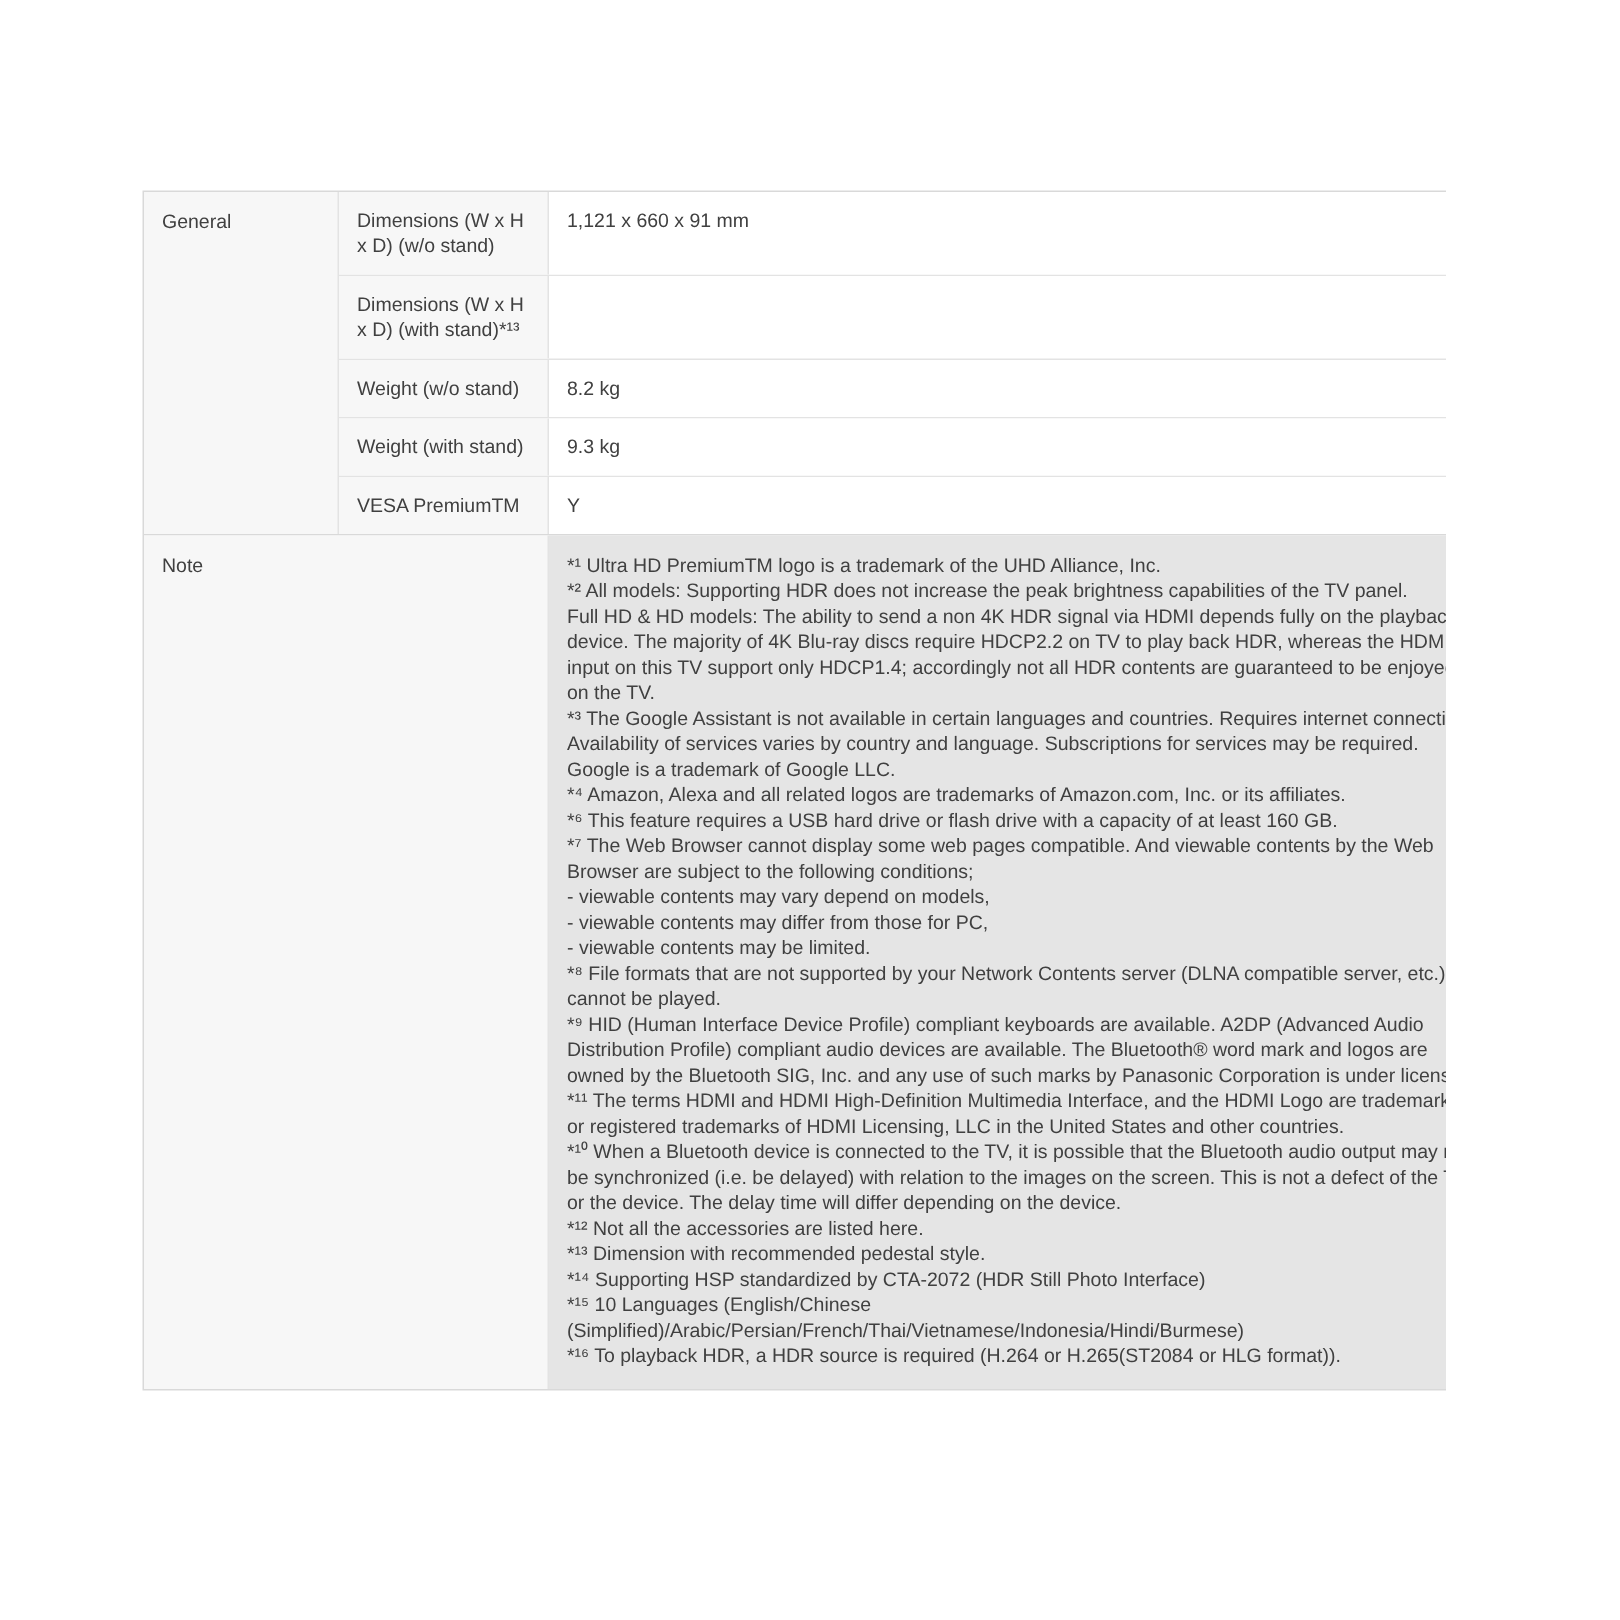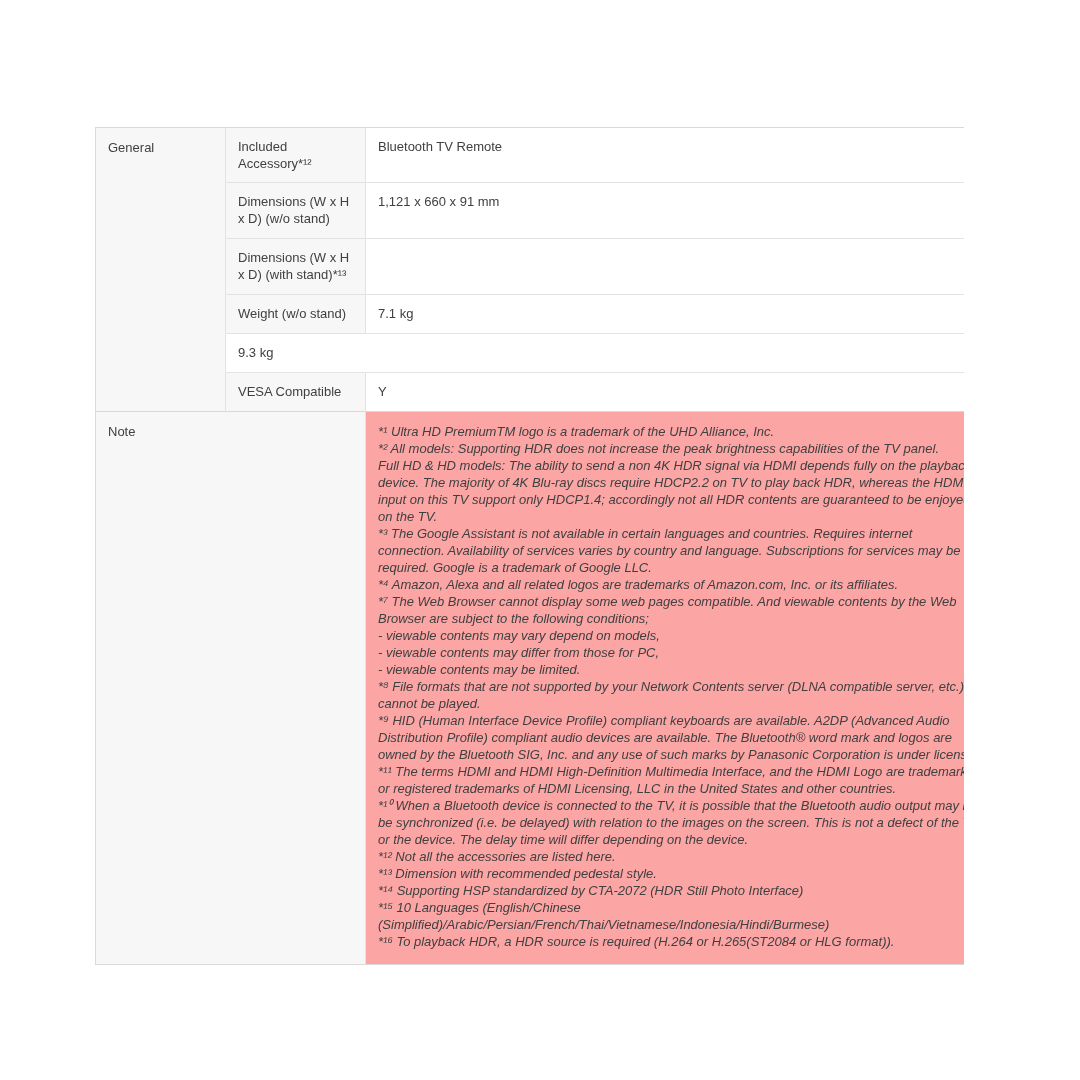--- a/index.html
+++ b/index.html
@@ -77,73 +77,70 @@
     flex: 0 0 270px;
     background: #f7f7f7;
     border-right: 1px solid #e3e3e3;
     padding: 11px 10px 11px 12px;
     box-sizing: border-box;
   }
   .note-body {
     flex: 1;
     padding: 11px 12px 14px 12px;
     box-sizing: border-box;
-    background: #fca5a5;
-    font-style: italic;
+    background: #e5e5e5;
   }
   .note-line {
     white-space: pre-line;
   }
 </style>
 </head>
 <body>
 
 <div class="page">
   <div class="spec-table">
 
     <div class="section-general">
       <div class="section-label-cell">
         <span>General</span>
       </div>
       <div class="rows">
-        <div class="row h38">
-          <div class="cell name">Included Accessory*¹²</div>
-          <div class="cell value">Bluetooth TV Remote</div>
-        </div>
         <div class="row h55">
           <div class="cell name">Dimensions (W x H x D) (w/o stand)</div>
           <div class="cell value">1,121 x 660 x 91 mm</div>
         </div>
         <div class="row h55">
           <div class="cell name">Dimensions (W x H x D) (with stand)*¹³</div>
         </div>
         <div class="row h38">
           <div class="cell name">Weight (w/o stand)</div>
-          <div class="cell value">7.1 kg</div>
+          <div class="cell value">8.2 kg</div>
         </div>
         <div class="row h38">
+          <div class="cell name">Weight (with stand)</div>
           <div class="cell value">9.3 kg</div>
         </div>
         <div class="row h38">
-          <div class="cell name">VESA Compatible</div>
+          <div class="cell name">VESA PremiumTM</div>
           <div class="cell value">Y</div>
         </div>
       </div>
     </div>
 
     <div class="section-note">
       <div class="note-label-cell">
         <span>Note</span>
       </div>
       <div class="note-body">
         <div class="note-line">*¹ Ultra HD PremiumTM logo is a trademark of the UHD Alliance, Inc.</div>
         <div class="note-line">*² All models: Supporting HDR does not increase the peak brightness capabilities of the TV panel.
 Full HD &amp; HD models: The ability to send a non 4K HDR signal via HDMI depends fully on the playback device. The majority of 4K Blu-ray discs require HDCP2.2 on TV to play back HDR, whereas the HDMI input on this TV support only HDCP1.4; accordingly not all HDR contents are guaranteed to be enjoyed on the TV.</div>
         <div class="note-line">*³ The Google Assistant is not available in certain languages and countries. Requires internet connection. Availability of services varies by country and language. Subscriptions for services may be required. Google is a trademark of Google LLC.</div>
         <div class="note-line">*⁴ Amazon, Alexa and all related logos are trademarks of Amazon.com, Inc. or its affiliates.</div>
+        <div class="note-line">*⁶ This feature requires a USB hard drive or flash drive with a capacity of at least 160 GB.</div>
         <div class="note-line">*⁷ The Web Browser cannot display some web pages compatible. And viewable contents by the Web Browser are subject to the following conditions;
 - viewable contents may vary depend on models,
 - viewable contents may differ from those for PC,
 - viewable contents may be limited.</div>
         <div class="note-line">*⁸ File formats that are not supported by your Network Contents server (DLNA compatible server, etc.) cannot be played.</div>
         <div class="note-line">*⁹ HID (Human Interface Device Profile) compliant keyboards are available. A2DP (Advanced Audio Distribution Profile) compliant audio devices are available. The Bluetooth® word mark and logos are owned by the Bluetooth SIG, Inc. and any use of such marks by Panasonic Corporation is under license.</div>
         <div class="note-line">*¹¹ The terms HDMI and HDMI High-Definition Multimedia Interface, and the HDMI Logo are trademarks or registered trademarks of HDMI Licensing, LLC in the United States and other countries.</div>
         <div class="note-line">*¹⁰ When a Bluetooth device is connected to the TV, it is possible that the Bluetooth audio output may not be synchronized (i.e. be delayed) with relation to the images on the screen. This is not a defect of the TV or the device. The delay time will differ depending on the device.</div>
         <div class="note-line">*¹² Not all the accessories are listed here.</div>
         <div class="note-line">*¹³ Dimension with recommended pedestal style.</div>

